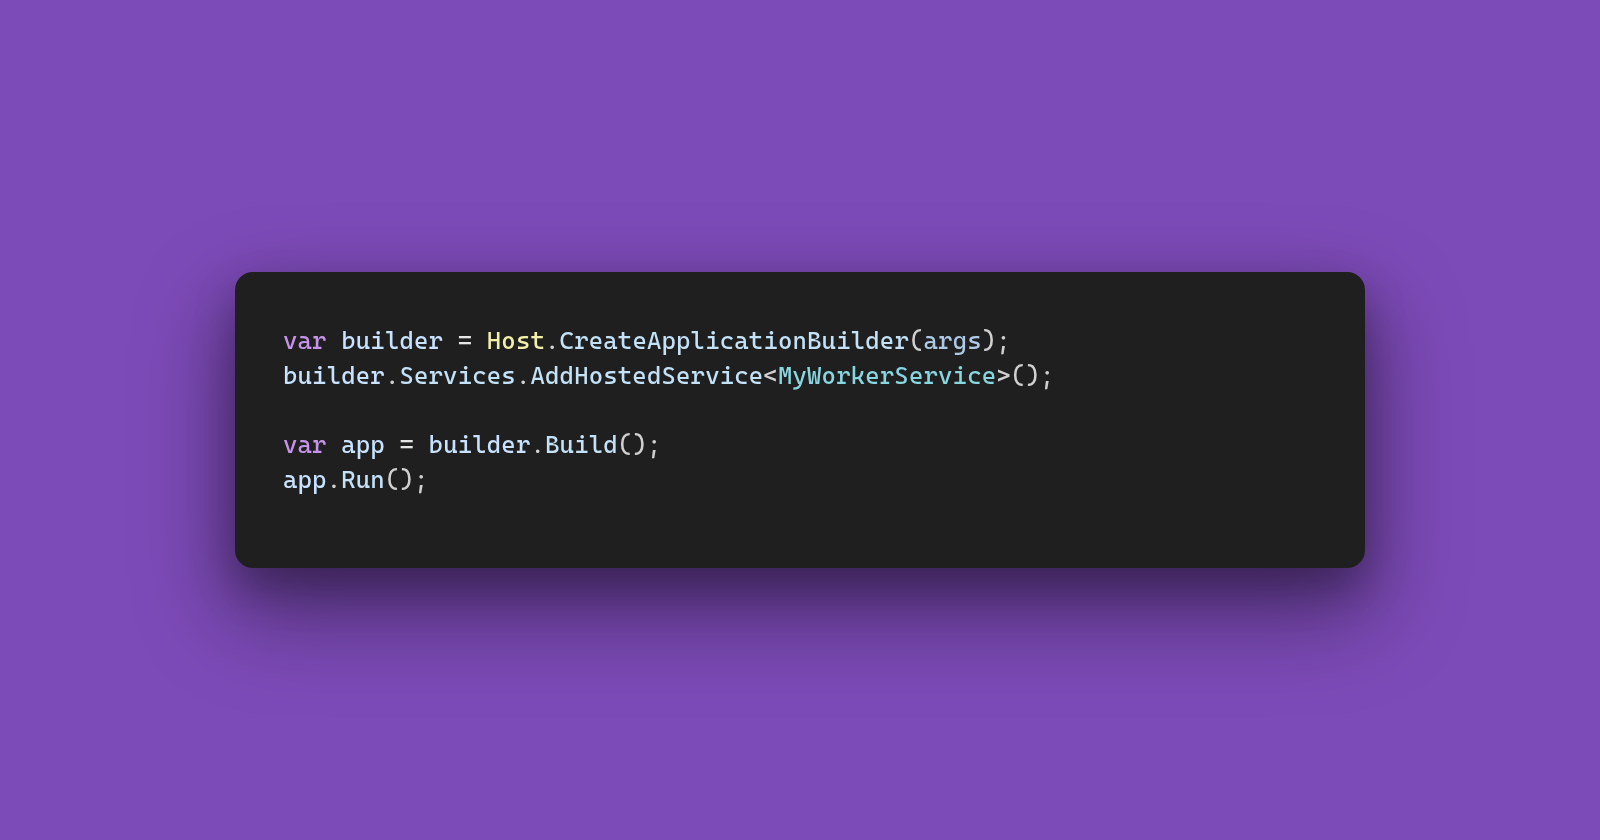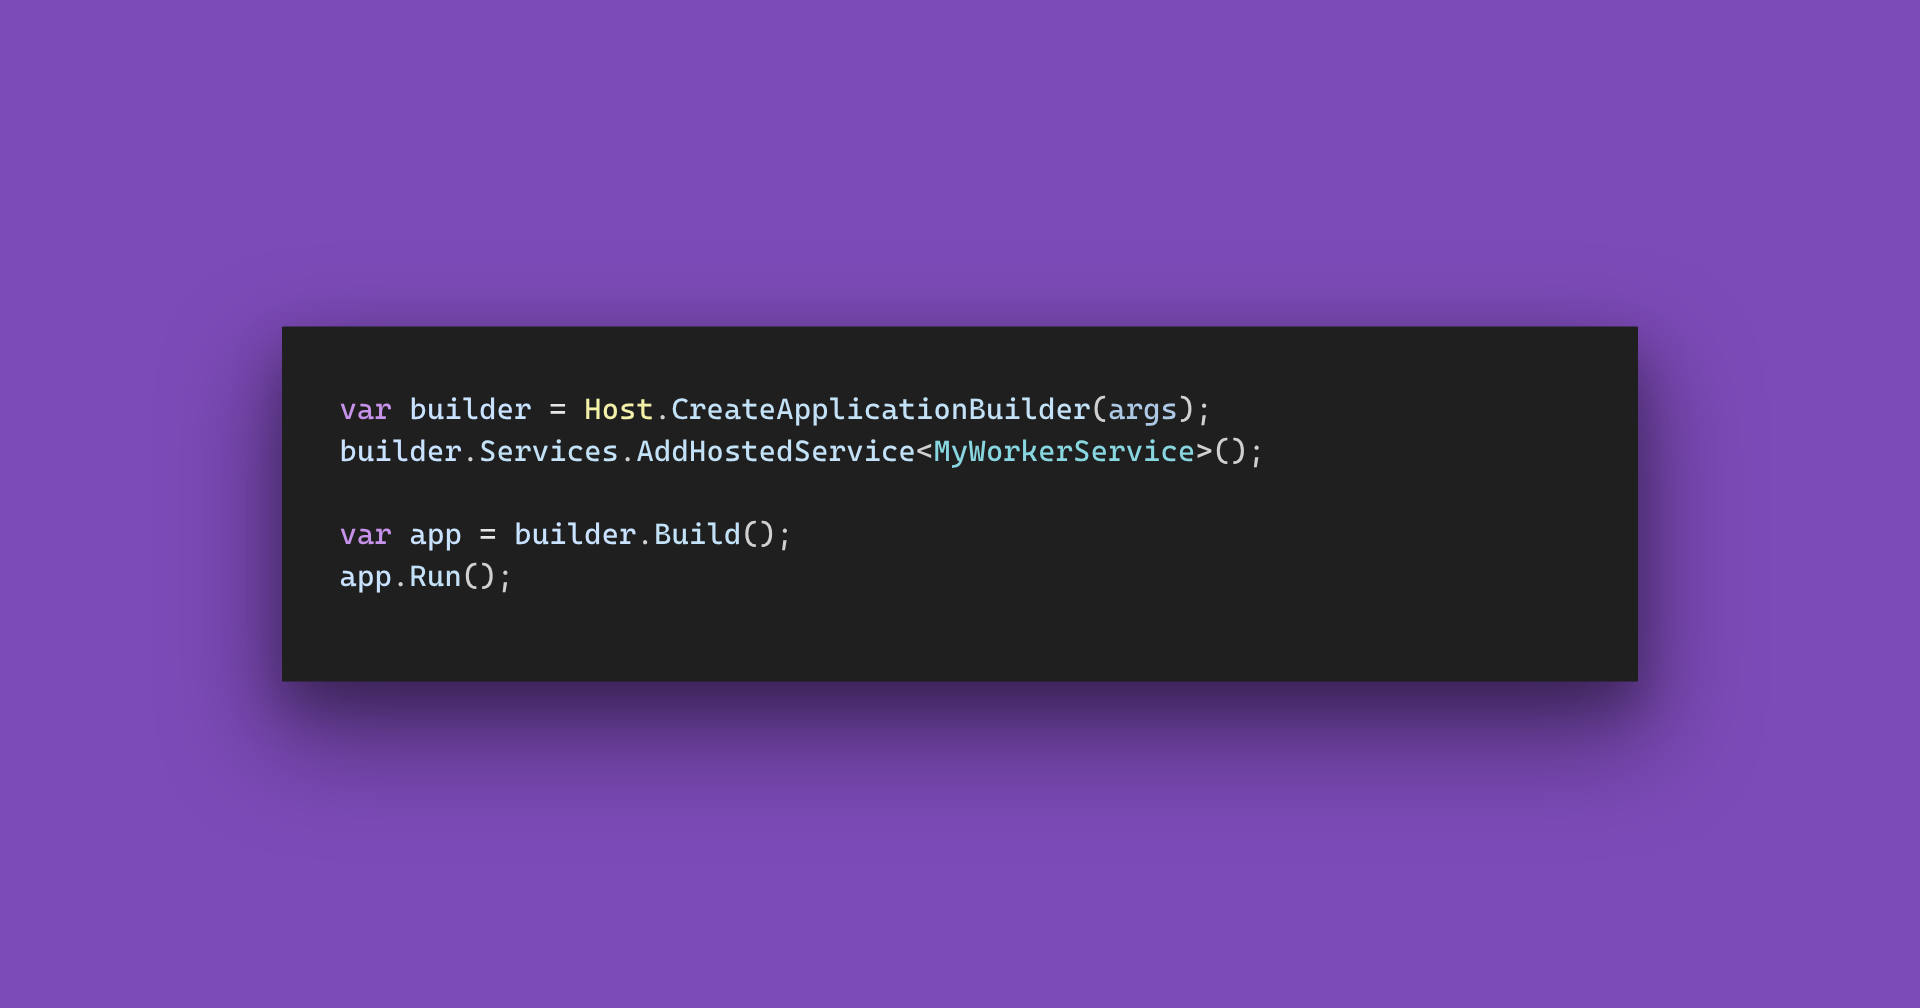--- a/index.html
+++ b/index.html
@@ -11,21 +11,21 @@
       width: 1600px;
       height: 840px;
       background: #7d4bb8;
       display: flex;
       align-items: center;
       justify-content: center;
       font-family: ui-monospace, "SF Mono", Monaco, "Cascadia Code", "Roboto Mono", Consolas, monospace;
     }
     .code-card {
       background: #1f1f1f;
-      border-radius: 1px;
+      border-radius: 18px;
       padding: 52px 48px 70px 48px;
       width: 1130px;
       box-shadow: 0 40px 90px 10px rgba(0,0,0,0.4), 0 20px 40px rgba(0,0,0,0.25);
     }
     .code {
       font-size: 24.5px;
       line-height: 1.42;
       white-space: pre;
       letter-spacing: 0.2px;
     }

